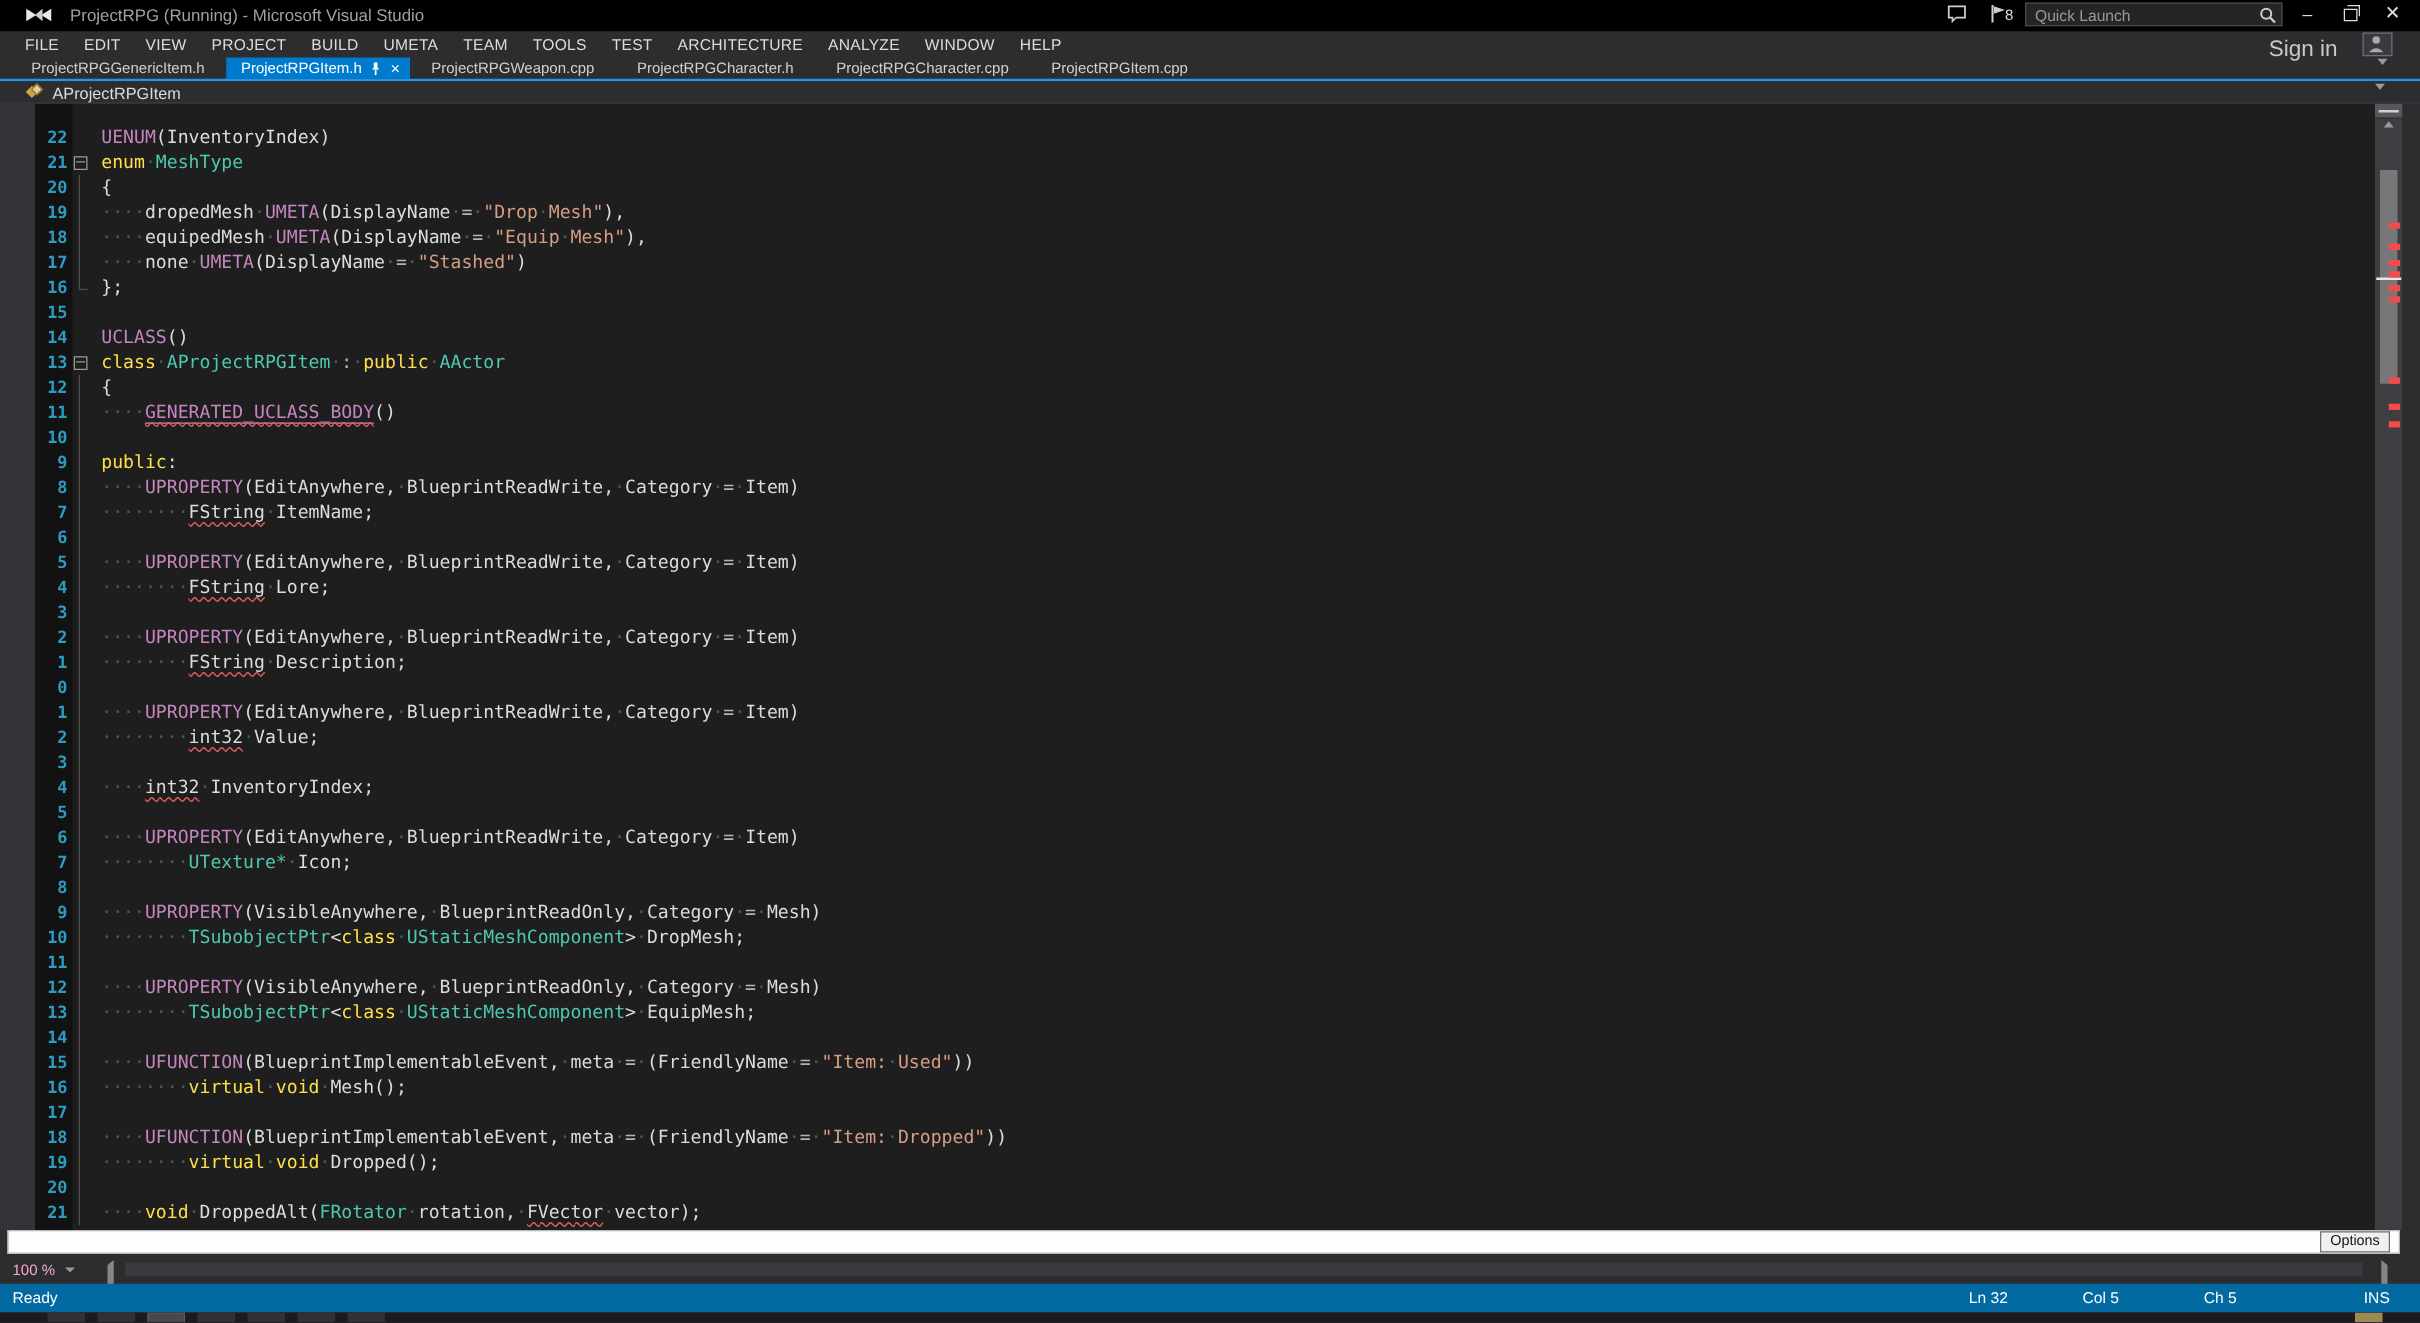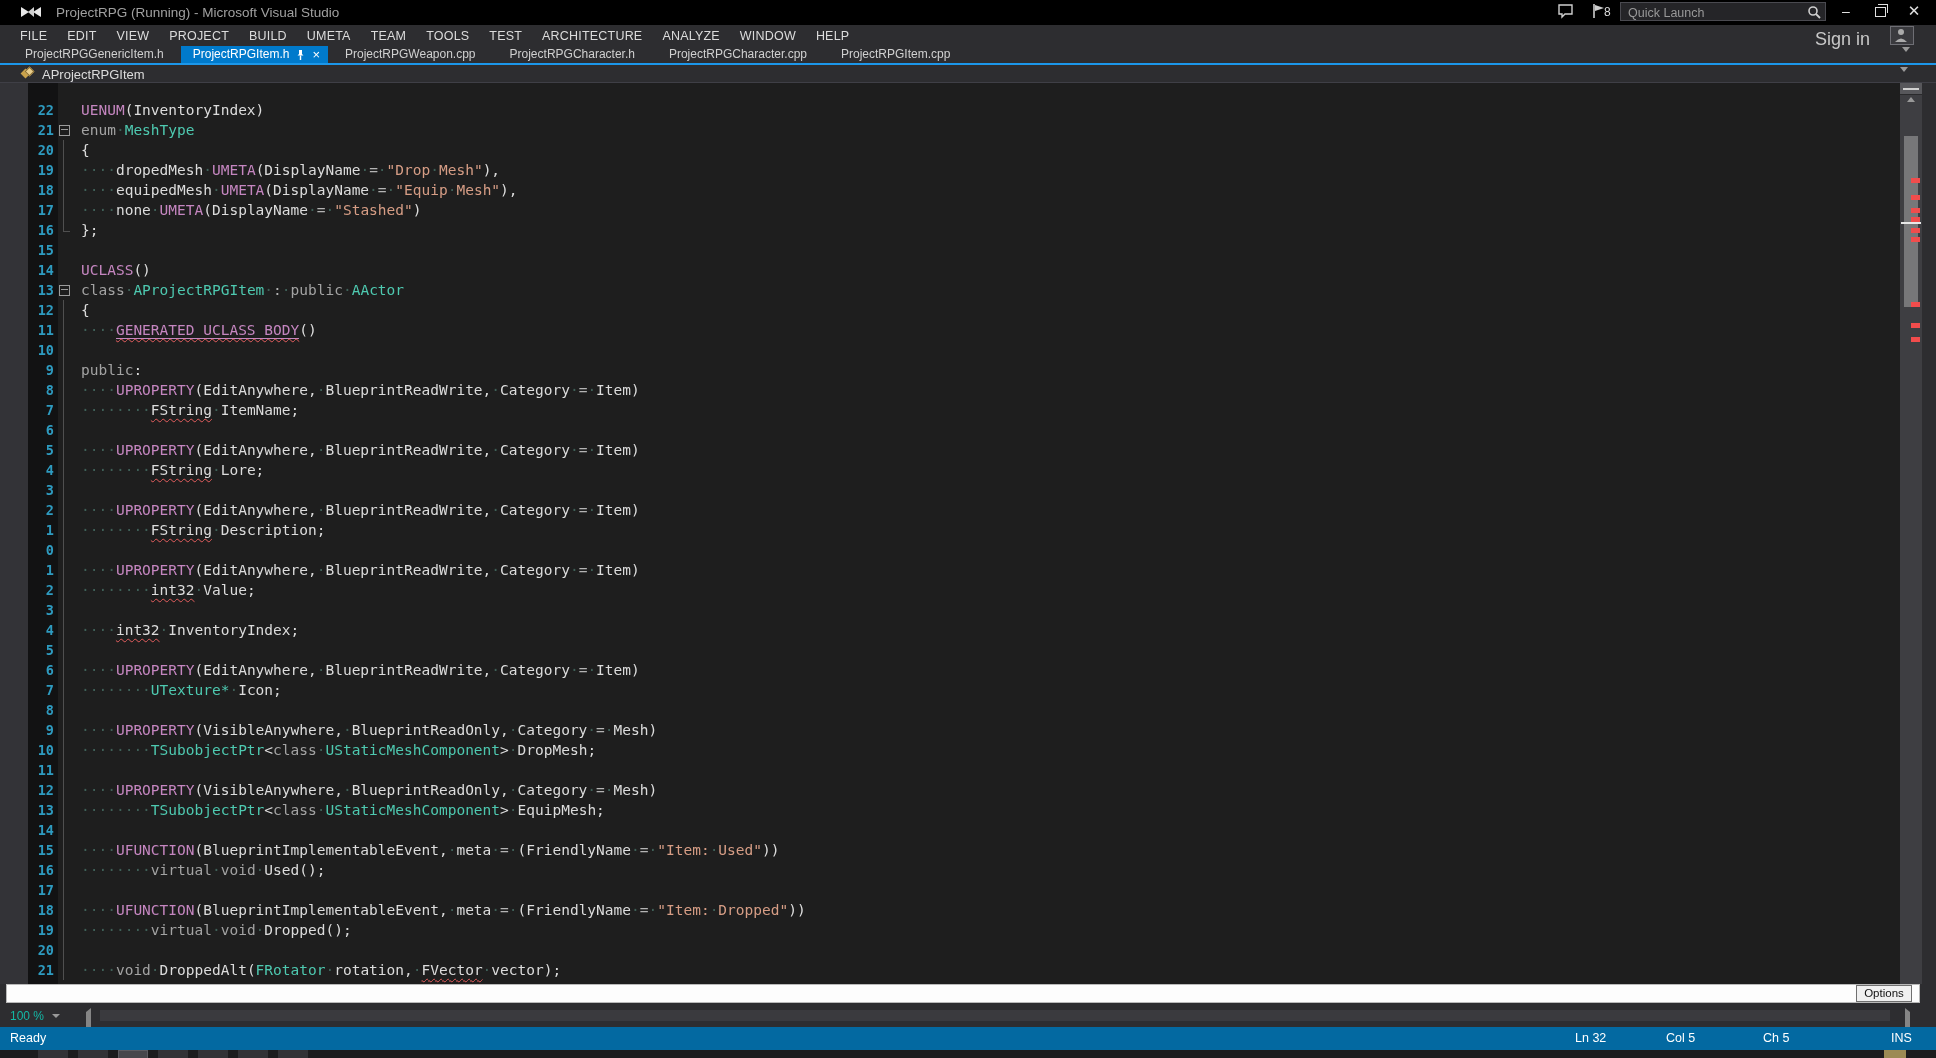--- a/index.html
+++ b/index.html
@@ -53,21 +53,21 @@
   .row{height:20px;display:flex;font-family:"DejaVu Sans Mono",monospace;font-size:14.5px;line-height:20px;white-space:pre;}
   .c-ind{width:28px;flex:none;}
   .c-num{width:26px;flex:none;text-align:right;color:#2E9BC0;font-size:13.5px;font-weight:bold;}
   .c-ol{width:20px;flex:none;position:relative;margin-left:4px;}
   .c-code{padding-left:3px;}
   .ol-box{position:absolute;left:1px;top:5px;width:9px;height:9px;border:1px solid #9B9B9B;}
   .ol-box::after{content:"";position:absolute;left:1px;right:1px;top:3px;border-top:1px solid #9B9B9B;}
   .ol-line::before{content:"";position:absolute;left:5px;top:0;height:20px;border-left:1px solid #4F4F4F;}
   .ol-end::before{content:"";position:absolute;left:5px;top:0;height:11px;border-left:1px solid #4F4F4F;}
   .ol-end::after{content:"";position:absolute;left:5px;top:11px;width:7px;border-top:1px solid #4F4F4F;}
-  .sg-k{color:#a3a3a3;} .sg-m{color:#C586C0;} .sg-t{color:#4EC9B0;}
+  .sg-k{color:#fde047;} .sg-m{color:#C586C0;} .sg-t{color:#4EC9B0;}
   .sg-s{color:#D69D85;} .sg-p{color:#DCDCDC;} .sg-o{color:#B4B4B4;} .sg-w{color:#3F6058;}
   .err{text-decoration-line:underline;text-decoration-style:wavy;text-decoration-color:#E25D5D;
        text-decoration-thickness:1px;text-underline-offset:3px;}
   .ul-solid{border-bottom:1px solid #C586C0;}
 
   
   .scroll-col{position:absolute;right:14px;top:0;width:22px;height:100%;background:#3E3E42;}
   .splitter{position:absolute;left:0;top:0;width:22px;height:11px;background:#57575B;border-bottom:1px solid #2A2A2C;}
   .splitter::after{content:"";position:absolute;left:3px;right:3px;top:5px;border-top:2px solid #D0D0D0;}
   .sb-arrow{position:absolute;left:0;width:22px;height:11px;display:flex;align-items:center;justify-content:center;}
@@ -78,21 +78,21 @@
   .sb-thumb{position:absolute;left:4px;width:14px;background:#777779;}
   .sb-mark{position:absolute;right:2px;width:9px;height:5px;background:#F14C4C;}
   .sb-caret{position:absolute;left:1px;right:1px;height:2px;background:#E8E8E8;}
 
   
   .whitebar{position:absolute;left:0;top:984px;width:1936px;height:20px;background:#2D2D30;}
   .white-input{position:absolute;left:6px;top:0;width:1914px;height:19px;background:#FDFDFD;border:1px solid #B9B9B9;box-sizing:border-box;}
   .options-btn{position:absolute;right:24px;top:1px;width:56px;height:17px;background:#F0F0F0;border:1px solid #707070;
     box-sizing:border-box;font-size:11.5px;color:#111;text-align:center;line-height:15px;}
   .zoombar{position:absolute;left:0;top:1004px;width:1936px;height:23px;background:#2D2D30;}
-  .zoom-ctl{position:absolute;left:10px;top:3px;height:17px;display:flex;align-items:center;gap:8px;color:#14b8a6;font-size:12px;}
+  .zoom-ctl{position:absolute;left:10px;top:3px;height:17px;display:flex;align-items:center;gap:8px;color:#f9a8d4;font-size:12px;}
   .zoom-caret{width:0;height:0;border-left:4px solid transparent;border-right:4px solid transparent;border-top:4px solid #999;}
   .hscroll-left{position:absolute;left:86px;top:8px;}
   .hscroll-thumb{position:absolute;left:100px;right:46px;top:6px;height:11px;background:#3A3A3E;}
   .hscroll-right{position:absolute;right:26px;top:8px;}
 
   
   .statusbar{position:absolute;left:0;top:1027px;width:1936px;height:23px;background:#0369a1;color:#FFFFFF;font-size:12.5px;}
   .sb-ready{position:absolute;left:10px;top:4px;}
   .sb-ln{position:absolute;left:1575px;top:4px;}
   .sb-col{position:absolute;left:1666px;top:4px;}
@@ -235,21 +235,21 @@
       <div class="row"><span class="c-ind"></span><span class="c-num">6</span><span class="c-ol ol-line"></span><span class="c-code"><span class="sg-w">····</span><span class="sg-m">UPROPERTY</span><span class="sg-p">(EditAnywhere,</span><span class="sg-w">·</span><span class="sg-p">BlueprintReadWrite,</span><span class="sg-w">·</span><span class="sg-p">Category</span><span class="sg-w">·</span><span class="sg-o">=</span><span class="sg-w">·</span><span class="sg-p">Item)</span></span></div>
       <div class="row"><span class="c-ind"></span><span class="c-num">7</span><span class="c-ol ol-line"></span><span class="c-code"><span class="sg-w">········</span><span class="sg-t">UTexture*</span><span class="sg-w">·</span><span class="sg-p">Icon;</span></span></div>
       <div class="row"><span class="c-ind"></span><span class="c-num">8</span><span class="c-ol ol-line"></span><span class="c-code"></span></div>
       <div class="row"><span class="c-ind"></span><span class="c-num">9</span><span class="c-ol ol-line"></span><span class="c-code"><span class="sg-w">····</span><span class="sg-m">UPROPERTY</span><span class="sg-p">(VisibleAnywhere,</span><span class="sg-w">·</span><span class="sg-p">BlueprintReadOnly,</span><span class="sg-w">·</span><span class="sg-p">Category</span><span class="sg-w">·</span><span class="sg-o">=</span><span class="sg-w">·</span><span class="sg-p">Mesh)</span></span></div>
       <div class="row"><span class="c-ind"></span><span class="c-num">10</span><span class="c-ol ol-line"></span><span class="c-code"><span class="sg-w">········</span><span class="sg-t">TSubobjectPtr</span><span class="sg-p">&lt;</span><span class="sg-k">class</span><span class="sg-w">·</span><span class="sg-t">UStaticMeshComponent</span><span class="sg-p">&gt;</span><span class="sg-w">·</span><span class="sg-p">DropMesh;</span></span></div>
       <div class="row"><span class="c-ind"></span><span class="c-num">11</span><span class="c-ol ol-line"></span><span class="c-code"></span></div>
       <div class="row"><span class="c-ind"></span><span class="c-num">12</span><span class="c-ol ol-line"></span><span class="c-code"><span class="sg-w">····</span><span class="sg-m">UPROPERTY</span><span class="sg-p">(VisibleAnywhere,</span><span class="sg-w">·</span><span class="sg-p">BlueprintReadOnly,</span><span class="sg-w">·</span><span class="sg-p">Category</span><span class="sg-w">·</span><span class="sg-o">=</span><span class="sg-w">·</span><span class="sg-p">Mesh)</span></span></div>
       <div class="row"><span class="c-ind"></span><span class="c-num">13</span><span class="c-ol ol-line"></span><span class="c-code"><span class="sg-w">········</span><span class="sg-t">TSubobjectPtr</span><span class="sg-p">&lt;</span><span class="sg-k">class</span><span class="sg-w">·</span><span class="sg-t">UStaticMeshComponent</span><span class="sg-p">&gt;</span><span class="sg-w">·</span><span class="sg-p">EquipMesh;</span></span></div>
       <div class="row"><span class="c-ind"></span><span class="c-num">14</span><span class="c-ol ol-line"></span><span class="c-code"></span></div>
       <div class="row"><span class="c-ind"></span><span class="c-num">15</span><span class="c-ol ol-line"></span><span class="c-code"><span class="sg-w">····</span><span class="sg-m">UFUNCTION</span><span class="sg-p">(BlueprintImplementableEvent,</span><span class="sg-w">·</span><span class="sg-p">meta</span><span class="sg-w">·</span><span class="sg-o">=</span><span class="sg-w">·</span><span class="sg-p">(FriendlyName</span><span class="sg-w">·</span><span class="sg-o">=</span><span class="sg-w">·</span><span class="sg-s">"Item:</span><span class="sg-w">·</span><span class="sg-s">Used"</span><span class="sg-p">))</span></span></div>
-      <div class="row"><span class="c-ind"></span><span class="c-num">16</span><span class="c-ol ol-line"></span><span class="c-code"><span class="sg-w">········</span><span class="sg-k">virtual</span><span class="sg-w">·</span><span class="sg-k">void</span><span class="sg-w">·</span><span class="sg-p">Used();</span></span></div>
+      <div class="row"><span class="c-ind"></span><span class="c-num">16</span><span class="c-ol ol-line"></span><span class="c-code"><span class="sg-w">········</span><span class="sg-k">virtual</span><span class="sg-w">·</span><span class="sg-k">void</span><span class="sg-w">·</span><span class="sg-p">Mesh();</span></span></div>
       <div class="row"><span class="c-ind"></span><span class="c-num">17</span><span class="c-ol ol-line"></span><span class="c-code"></span></div>
       <div class="row"><span class="c-ind"></span><span class="c-num">18</span><span class="c-ol ol-line"></span><span class="c-code"><span class="sg-w">····</span><span class="sg-m">UFUNCTION</span><span class="sg-p">(BlueprintImplementableEvent,</span><span class="sg-w">·</span><span class="sg-p">meta</span><span class="sg-w">·</span><span class="sg-o">=</span><span class="sg-w">·</span><span class="sg-p">(FriendlyName</span><span class="sg-w">·</span><span class="sg-o">=</span><span class="sg-w">·</span><span class="sg-s">"Item:</span><span class="sg-w">·</span><span class="sg-s">Dropped"</span><span class="sg-p">))</span></span></div>
       <div class="row"><span class="c-ind"></span><span class="c-num">19</span><span class="c-ol ol-line"></span><span class="c-code"><span class="sg-w">········</span><span class="sg-k">virtual</span><span class="sg-w">·</span><span class="sg-k">void</span><span class="sg-w">·</span><span class="sg-p">Dropped();</span></span></div>
       <div class="row"><span class="c-ind"></span><span class="c-num">20</span><span class="c-ol ol-line"></span><span class="c-code"></span></div>
       <div class="row"><span class="c-ind"></span><span class="c-num">21</span><span class="c-ol ol-line"></span><span class="c-code"><span class="sg-w">····</span><span class="sg-k">void</span><span class="sg-w">·</span><span class="sg-p">DroppedAlt(</span><span class="sg-t">FRotator</span><span class="sg-w">·</span><span class="sg-p">rotation,</span><span class="sg-w">·</span><span class="sg-p err">FVector</span><span class="sg-w">·</span><span class="sg-p">vector);</span></span></div>
     </div>
 
   <div class="scroll-col">
     <div class="splitter"></div>
     <div class="sb-arrow" style="top:11px;">

